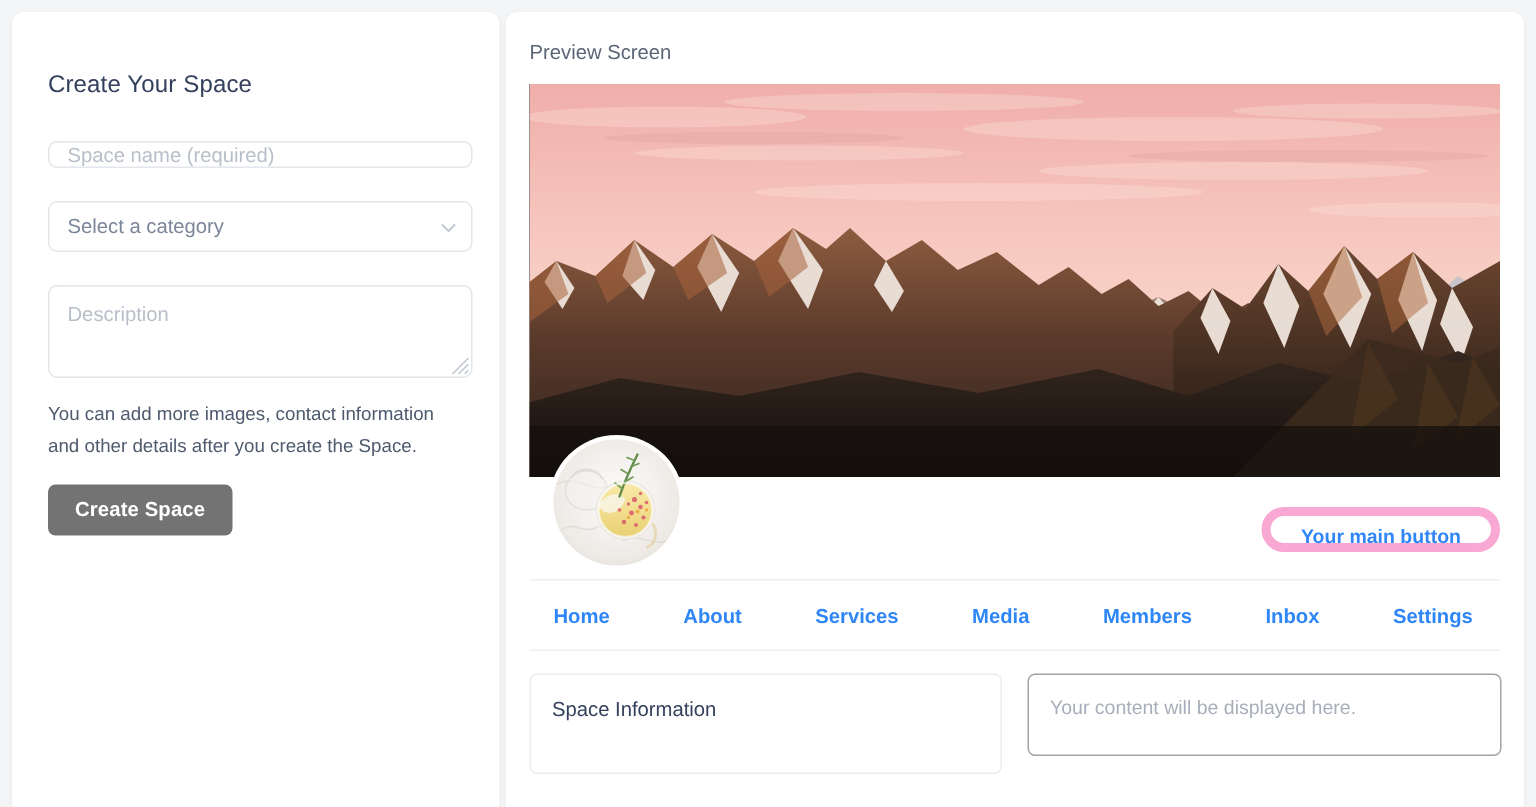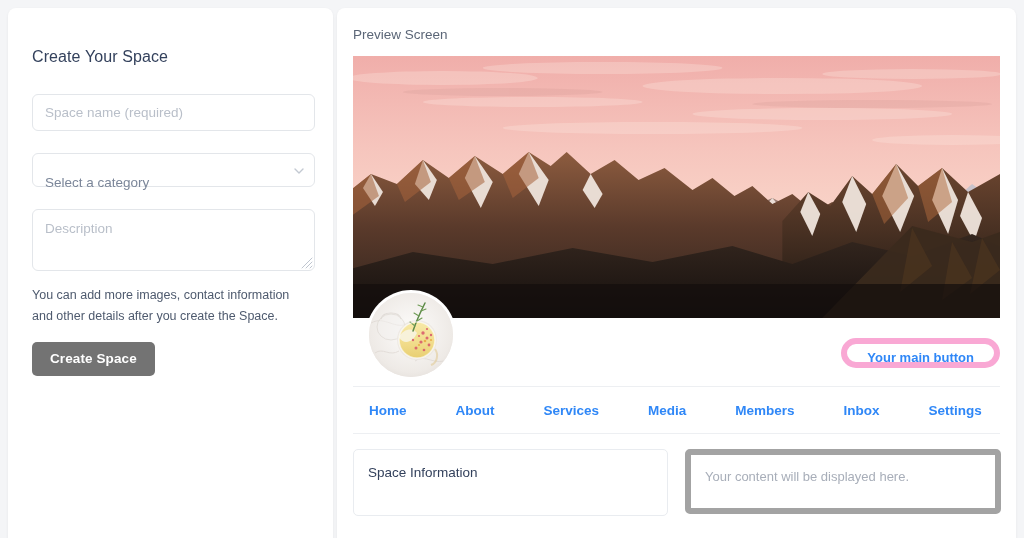--- a/index.html
+++ b/index.html
@@ -58,35 +58,35 @@
     border: 1px solid #e3e6ea;
     border-radius: 6px;
     background: #ffffff;
     font-family: "Liberation Sans", sans-serif;
     font-size: 13.5px;
     color: #3d4b61;
     outline: none;
     display: block;
   }
   .text-input {
-    height: 37px;
+    height: 18px;
     padding: 0 12px;
   }
   .text-input::placeholder,
   .textarea-input::placeholder {
     color: #b9bfc9;
   }
 
   .select-wrap {
     position: relative;
     width: 283px;
   }
   .select-input {
     height: 34px;
-    padding: 13px 12px;
+    padding: 0 12px;
     line-height: 32px;
     color: #7b8699;
     font-size: 13.5px;
   }
   .chevron {
     position: absolute;
     right: 12px;
     top: 13px;
     width: 9px;
     height: 9px;
@@ -237,23 +237,23 @@
     box-sizing: border-box;
     border: 1px solid #e9ecf0;
     border-radius: 5px;
     background: #ffffff;
     padding: 15px 14px;
     font-size: 13.5px;
     color: #33415c;
   }
   .content-card {
     flex: 1;
-    height: 65px;
-    box-sizing: border-box;
-    border: 6px solid #a3a3a3;
+    height: 55px;
+    box-sizing: border-box;
+    border: 1px solid #a3a3a3;
     border-radius: 5px;
     background: #ffffff;
     padding: 14px 14px;
     font-size: 13px;
     color: #a8aeb9;
   }
 </style>
 </head>
 <body>
 

